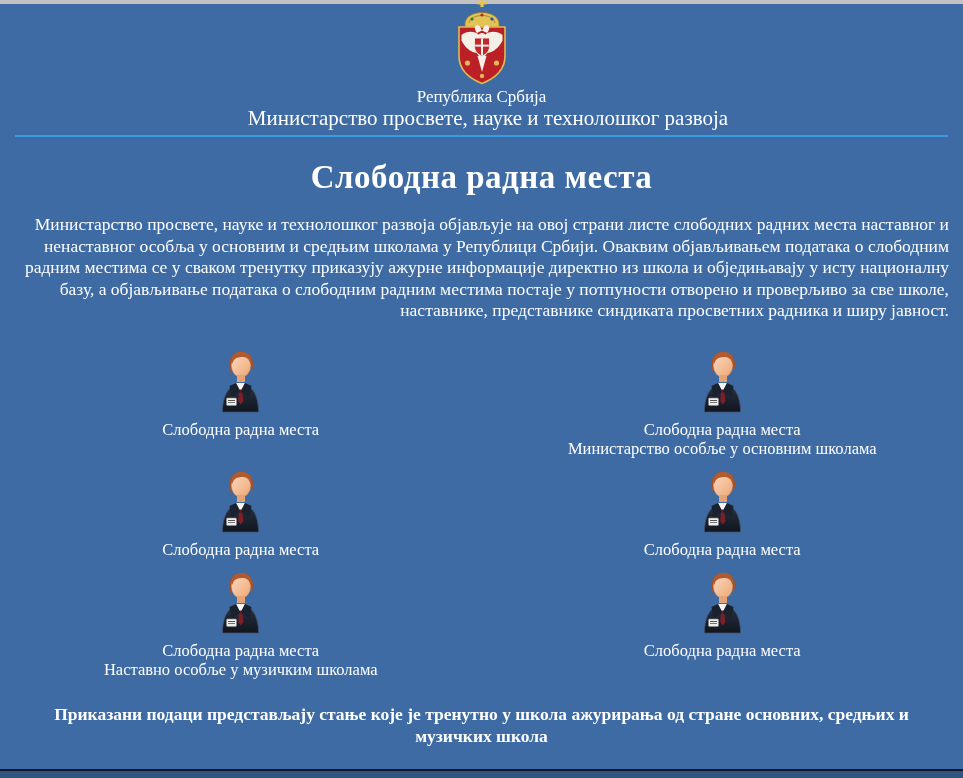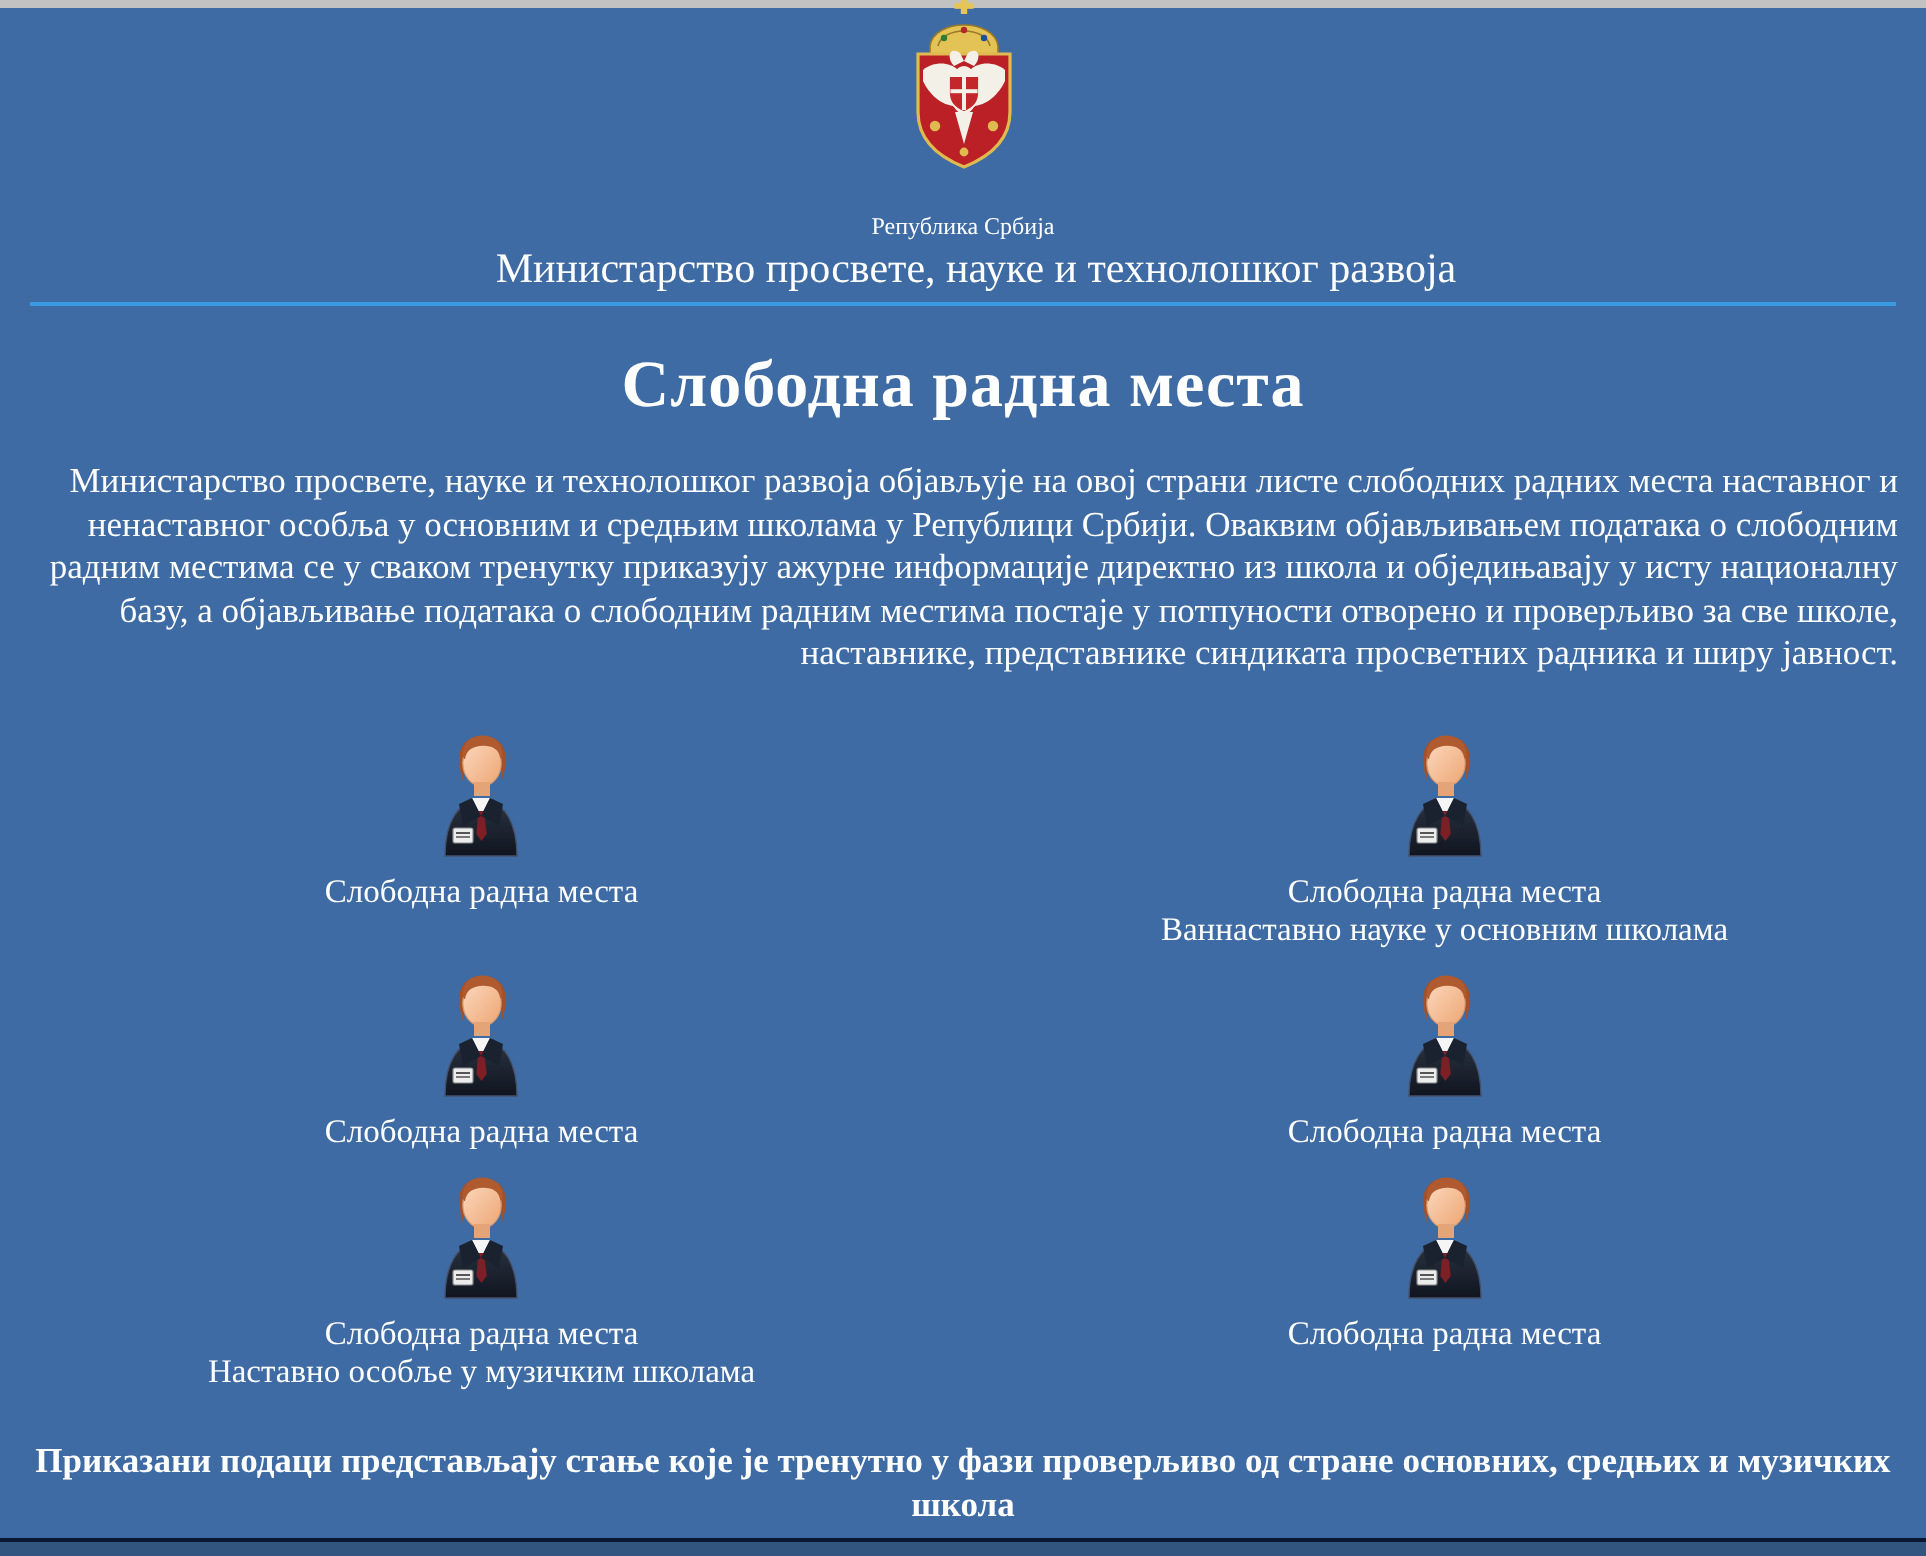--- a/index.html
+++ b/index.html
@@ -5,21 +5,21 @@
   html,body{margin:0;padding:0;}
   body{
     width:963px;height:778px;position:relative;overflow:hidden;
     background:#3e6ba3;
     font-family:"Liberation Serif","DejaVu Serif",serif;
     color:#ffffff;
   }
   .top-strip{position:absolute;top:0;left:0;width:100%;height:4px;background:#c2c2c2;z-index:1;}
   .header{position:relative;z-index:2;text-align:center;}
   .arms-svg{display:block;margin:0 auto;width:52px;height:86px;}
-  .country{font-size:12px;line-height:20px;margin-top:17px;}
+  .country{font-size:17px;line-height:20px;margin-top:1px;}
   .ministry{font-size:21px;line-height:20px;margin-top:1px;padding-left:13px;}
   .divider{height:2px;background:#3a9ae1;margin:7px 15px 0 15px;border:0;}
   .page-title{
     text-align:center;font-size:33px;font-weight:bold;letter-spacing:0.5px;
     margin:20px 0 0 0;line-height:40px;
   }
   .intro{
     margin:17px 14px 0 14px;font-size:17.5px;line-height:21.5px;text-align:right;
   }
   .links-grid{
@@ -133,21 +133,21 @@
         <use href="#sym-person"></use>
       </svg>
     <div class="link-line">Слободна радна места</div>
   </div>
 
   <div class="link-cell">
     <svg class="person-svg">
         <use href="#sym-person"></use>
       </svg>
     <div class="link-line">Слободна радна места</div>
-    <div class="link-line">Ваннаставно науке у основним школама</div>
+    <div class="link-line">Министарство особље у основним школама</div>
   </div>
 
   <div class="link-cell">
     <svg class="person-svg">
         <use href="#sym-person"></use>
       </svg>
     <div class="link-line">Слободна радна места</div>
   </div>
 
   <div class="link-cell">
@@ -167,16 +167,16 @@
 
   <div class="link-cell">
     <svg class="person-svg">
         <use href="#sym-person"></use>
       </svg>
     <div class="link-line">Слободна радна места</div>
   </div>
 
 </div>
 
-<div class="footer-note">Приказани подаци представљају стање које је тренутно у фази проверљиво од стране основних, средњих и музичких школа</div>
+<div class="footer-note">Приказани подаци представљају стање које је тренутно у школа ажурирања од стране основних, средњих и музичких школа</div>
 
 <div class="bottom-line"></div>
 <div class="bottom-bar"></div>
 
 </body></html>

